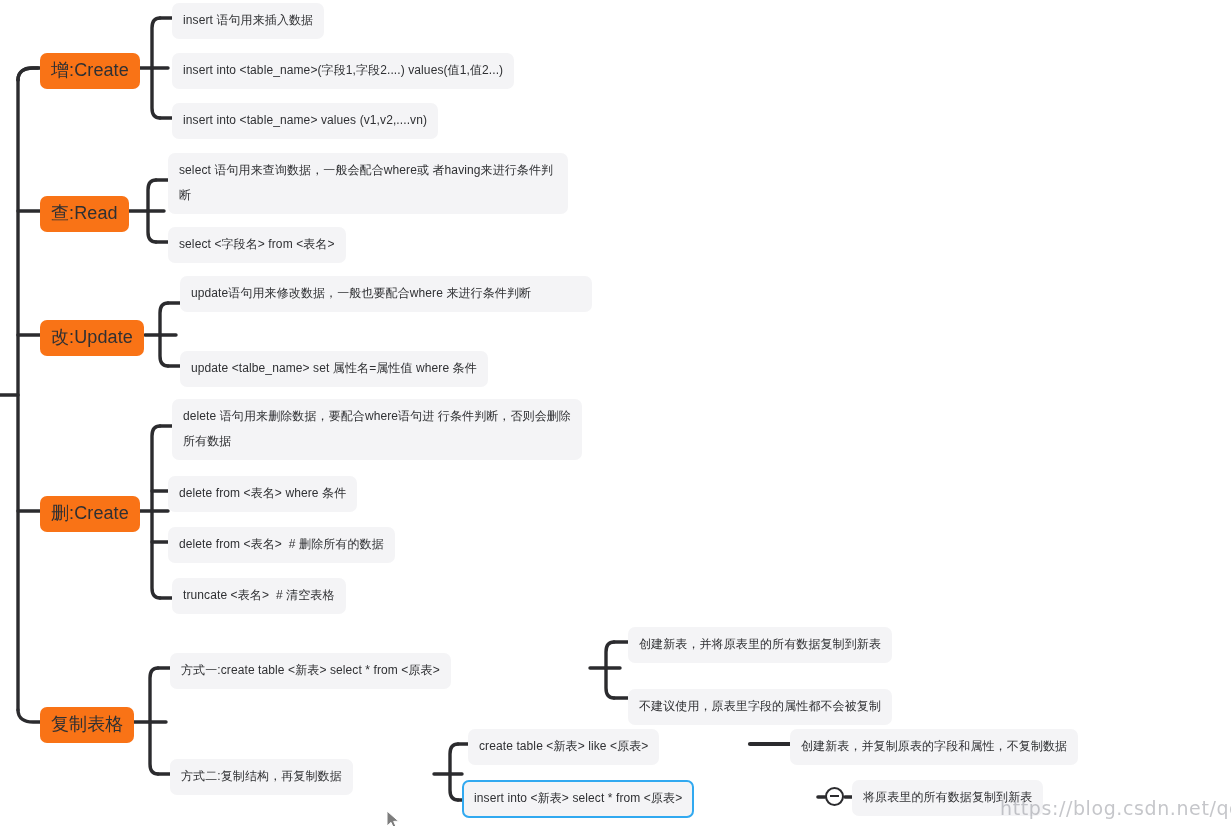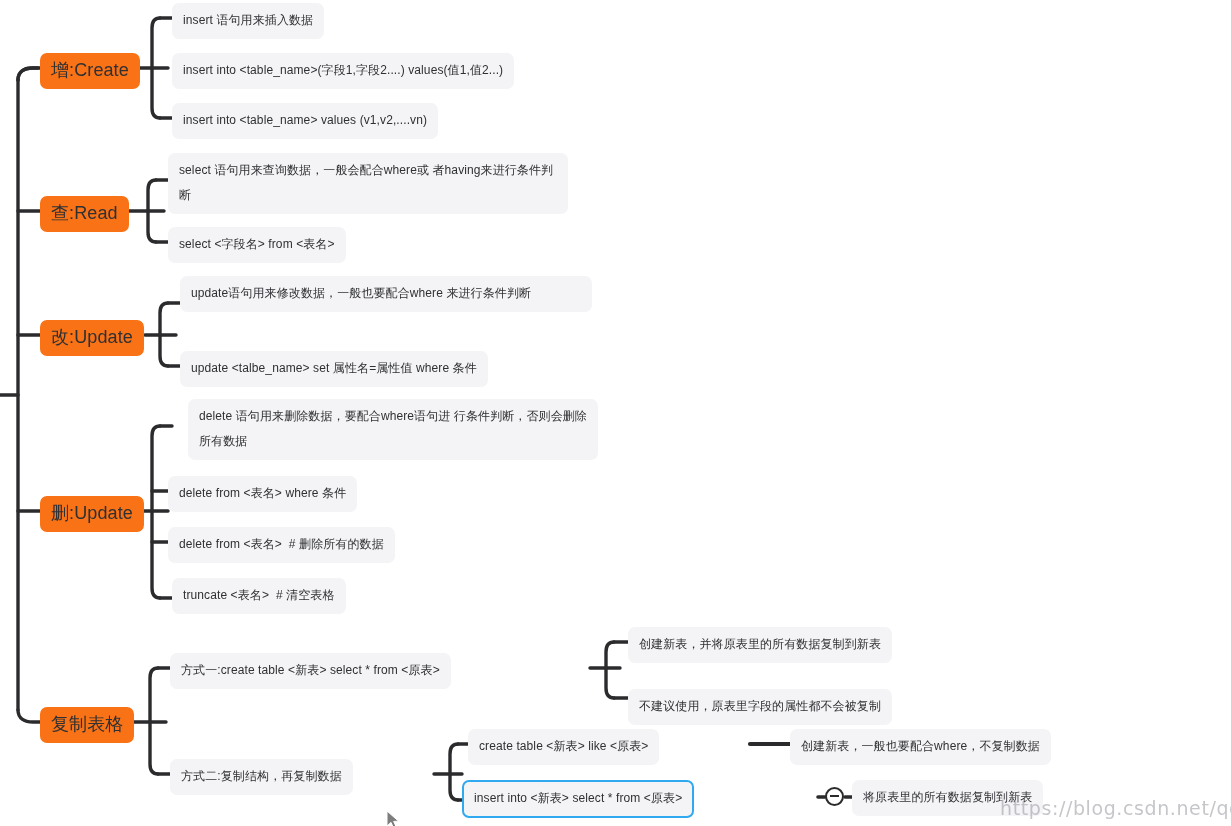--- a/index.html
+++ b/index.html
@@ -151,60 +151,60 @@
       <path d="M845 797 L852 797" stroke-width="3.6"></path>
     </g>
   </svg>
 
   <div class="node level1" style="left:40px; top:53px;">增:Create</div>
 
   <div class="node level1" style="left:40px; top:196px;">查:Read</div>
 
   <div class="node level1" style="left:40px; top:302px;margin-top:18px;">改:Update</div>
 
-  <div class="node level1" style="left:40px; top:496px;">删:Update</div>
+  <div class="node level1" style="left:40px; top:496px;">删:Create</div>
 
   <div class="node level1" style="left:40px; top:707px;">复制表格</div>
 
   <div class="node" style="left:172px; top:3px;">insert 语句用来插入数据</div>
 
   <div class="node" style="left:172px; top:53px;">insert into &lt;table_name&gt;(字段1,字段2....) values(值1,值2...)</div>
 
   <div class="node" style="left:172px; top:103px;">insert into &lt;table_name&gt; values (v1,v2,....vn)</div>
 
   <div class="node wrap" style="left:168px; top:153px; width:400px;">select 语句用来查询数据，一般会配合where或
 者having来进行条件判断</div>
 
   <div class="node" style="left:168px; top:227px;">select &lt;字段名&gt; from &lt;表名&gt;</div>
 
   <div class="node wrap" style="left:180px; top:276px; width:412px;">update语句用来修改数据，一般也要配合where
 来进行条件判断</div>
 
   <div class="node" style="left:180px; top:351px;">update &lt;talbe_name&gt; set 属性名=属性值 where 条件</div>
 
-  <div class="node wrap" style="left:188px; top:399px; width:410px;">delete 语句用来删除数据，要配合where语句进
+  <div class="node wrap" style="left:172px; top:399px; width:410px;">delete 语句用来删除数据，要配合where语句进
 行条件判断，否则会删除所有数据</div>
 
   <div class="node" style="left:168px; top:476px;">delete from &lt;表名&gt; where 条件</div>
 
   <div class="node" style="left:168px; top:527px;">delete from &lt;表名&gt;  # 删除所有的数据</div>
 
   <div class="node" style="left:172px; top:578px;">truncate &lt;表名&gt;  # 清空表格</div>
 
   <div class="node" style="left:170px; top:653px;">方式一:create table &lt;新表&gt; select * from &lt;原表&gt;</div>
 
   <div class="node" style="left:170px; top:759px;">方式二:复制结构，再复制数据</div>
 
   <div class="node" style="left:628px; top:627px;">创建新表，并将原表里的所有数据复制到新表</div>
 
   <div class="node" style="left:628px; top:678px;margin-top:11px;">不建议使用，原表里字段的属性都不会被复制</div>
 
   <div class="node" style="left:468px; top:729px;">create table &lt;新表&gt; like &lt;原表&gt;</div>
 
-  <div class="node" style="left:790px; top:729px;">创建新表，一般也要配合where，不复制数据</div>
+  <div class="node" style="left:790px; top:729px;">创建新表，并复制原表的字段和属性，不复制数据</div>
 
   <div class="node selected" style="left:462px; top:780px;">insert into &lt;新表&gt; select * from &lt;原表&gt;</div>
 
   <div class="collapse-badge" style="left:825px; top:787px;">
     <span class="minus"></span>
   </div>
 
   <div class="node" style="left:852px; top:780px;">将原表里的所有数据复制到新表</div>
 
   <div class="watermark" style="left:1000px; top:797px;">https://blog.csdn.net/qq_31478771</div>

